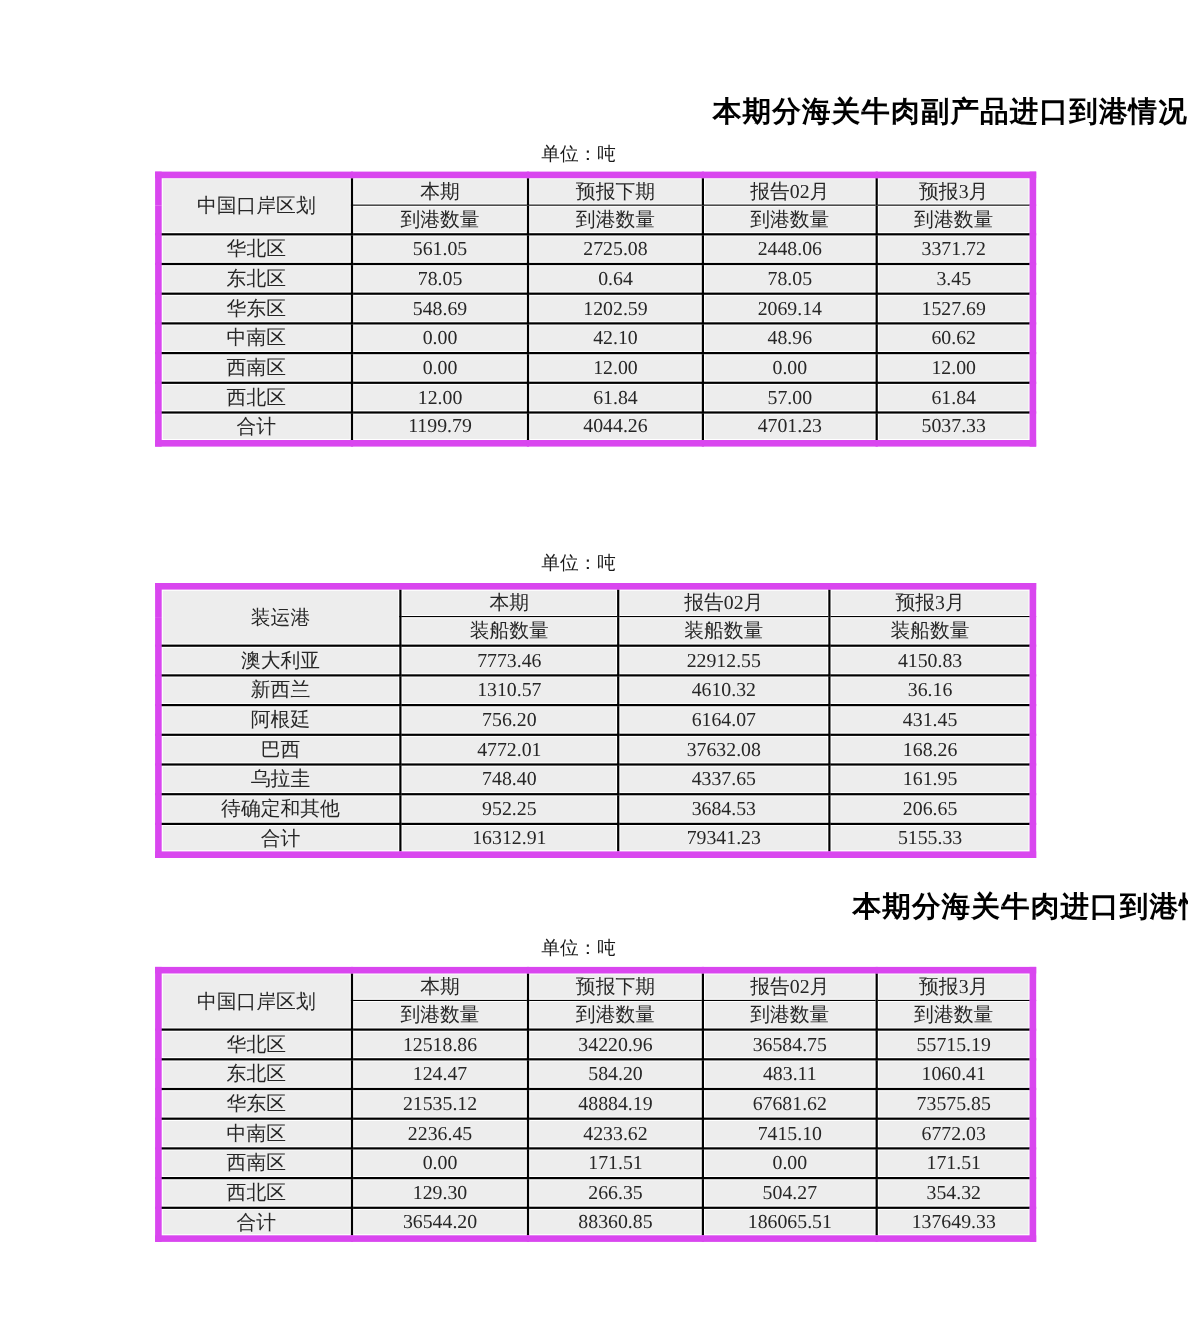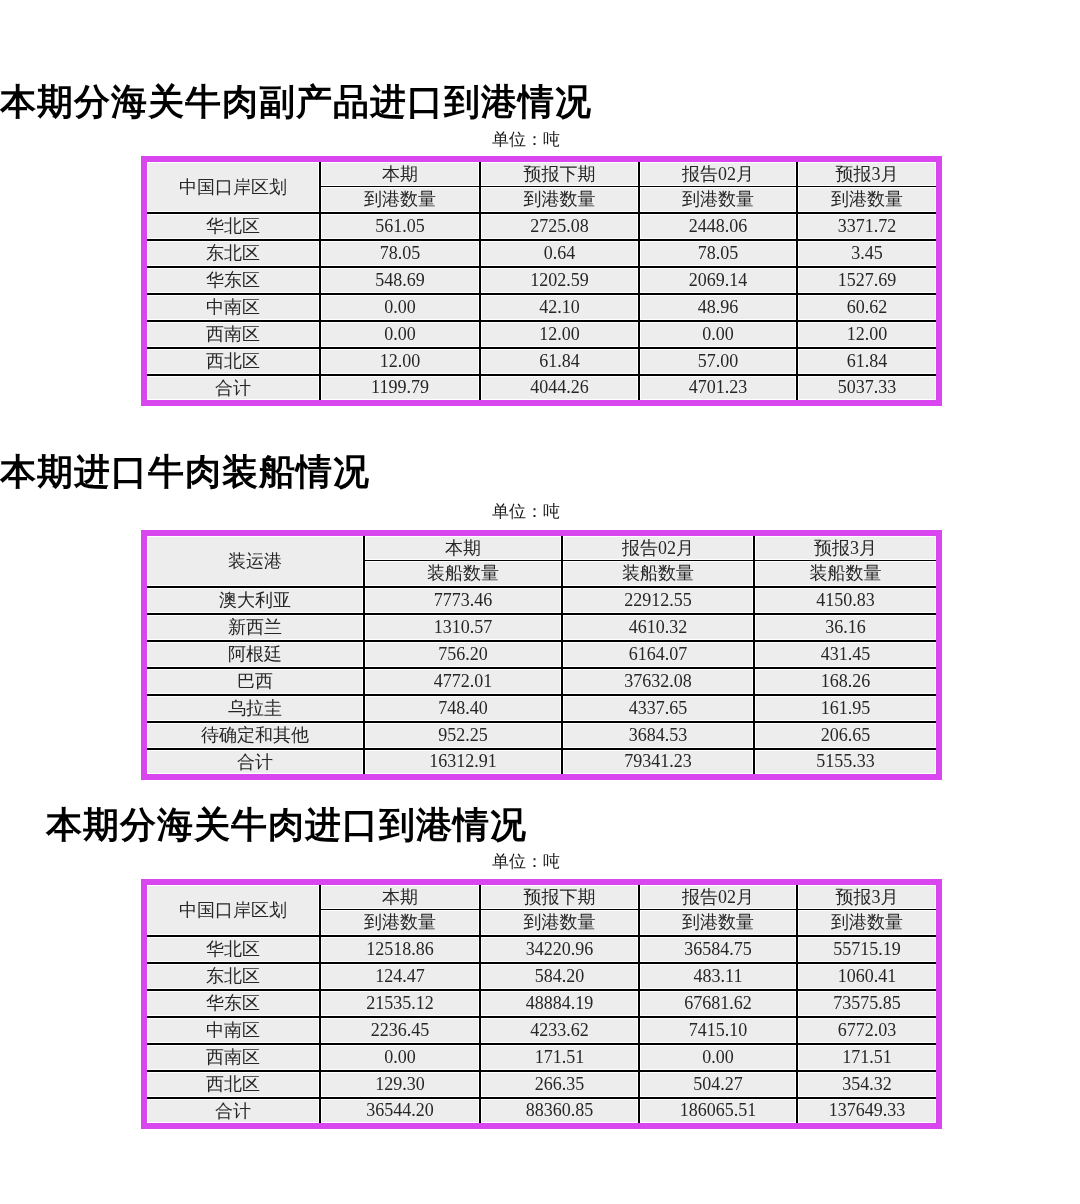--- a/index.html
+++ b/index.html
@@ -6,22 +6,22 @@
   body {
     width:1080px; height:1204px;
     background:#ffffff;
     font-family:"Liberation Serif","DejaVu Serif",serif;
     color:#262626;
   }
   .page { position:relative; width:1080px; height:1204px; overflow:hidden; background:#ffffff; }
 
   .sec-title {
     position:absolute; left:0; width:1080px;
-    text-align:left;
-    font-size:36px; font-weight:bold; color:#000000;
+    text-align:right;
+    font-size:26px; font-weight:bold; color:#000000;
     line-height:40px; letter-spacing:1px;
     white-space:nowrap;
   }
   .unit-label {
     position:absolute; left:0; width:1052px;
     text-align:center;
     font-size:17px; color:#1a1a1a;
     line-height:22px;
   }
 
@@ -134,21 +134,20 @@
     <tr>
       <td>合计</td>
       <td>1199.79</td>
       <td>4044.26</td>
       <td>4701.23</td>
       <td>5037.33</td>
     </tr>
   </tbody>
     </table>
 
-  <div class="sec-title" id="title2">本期进口牛肉装船情况</div>
   <div class="unit-label" id="unit2">单位：吨</div>
 
   <table class="rpt t4" id="tbl2">
     <colgroup>
         <col class="c0">
         <col class="c1">
         <col class="c2">
         <col class="c3">
       </colgroup>
     <tbody>

